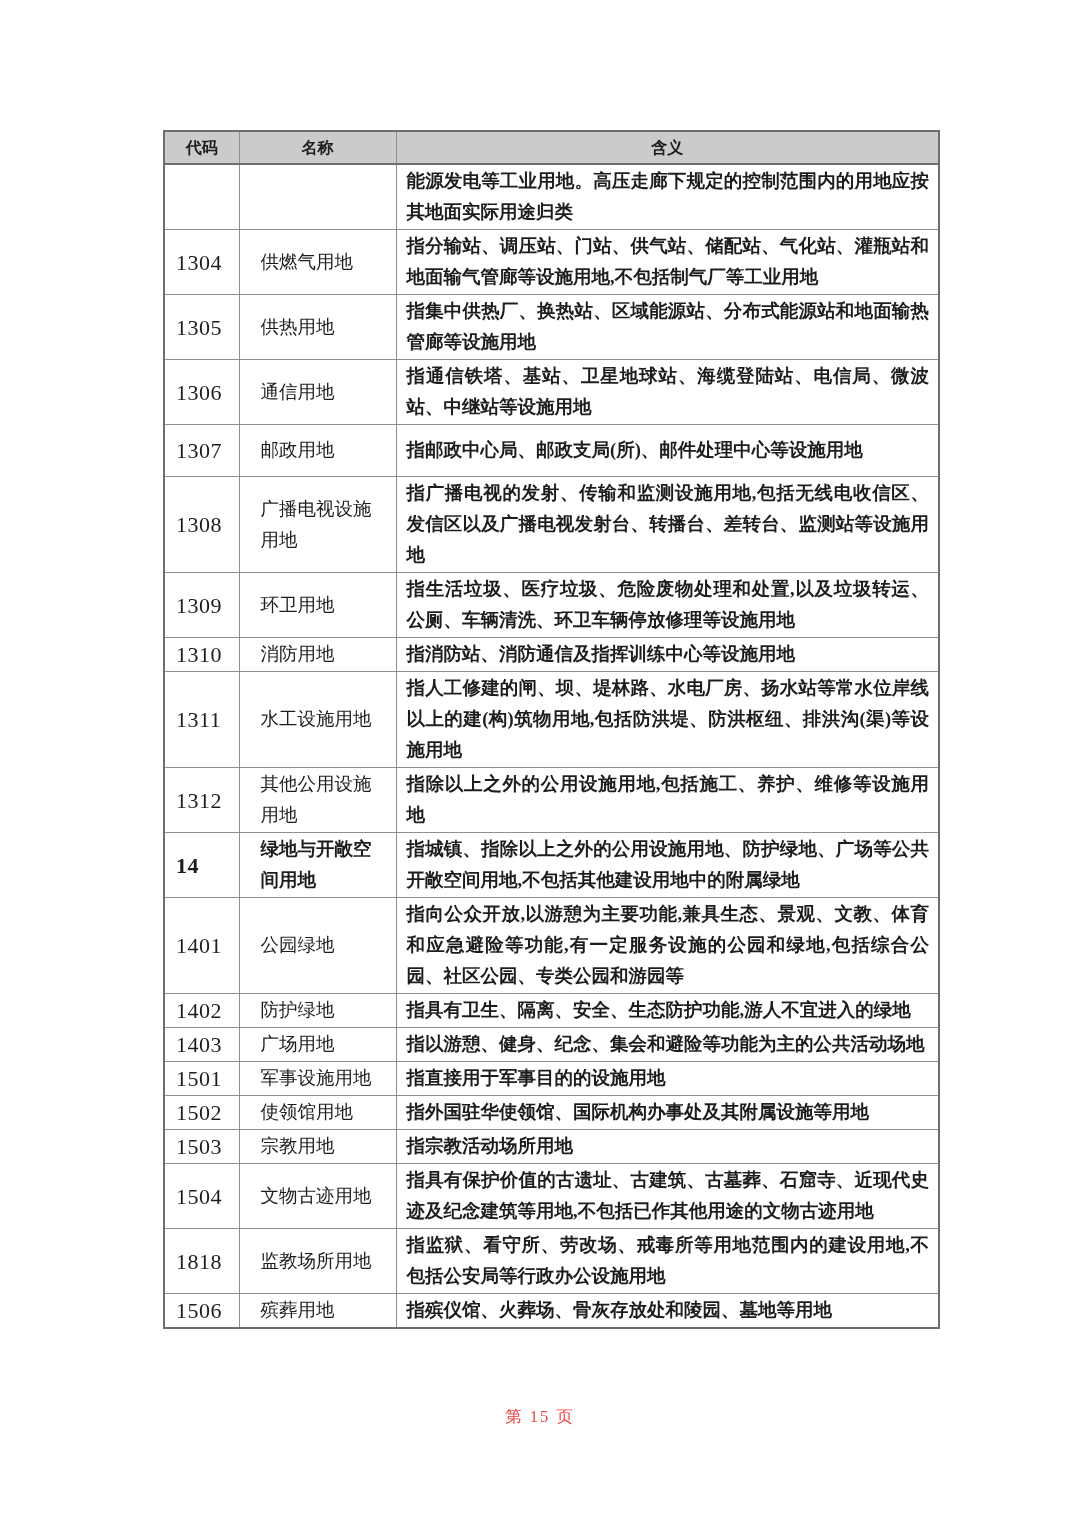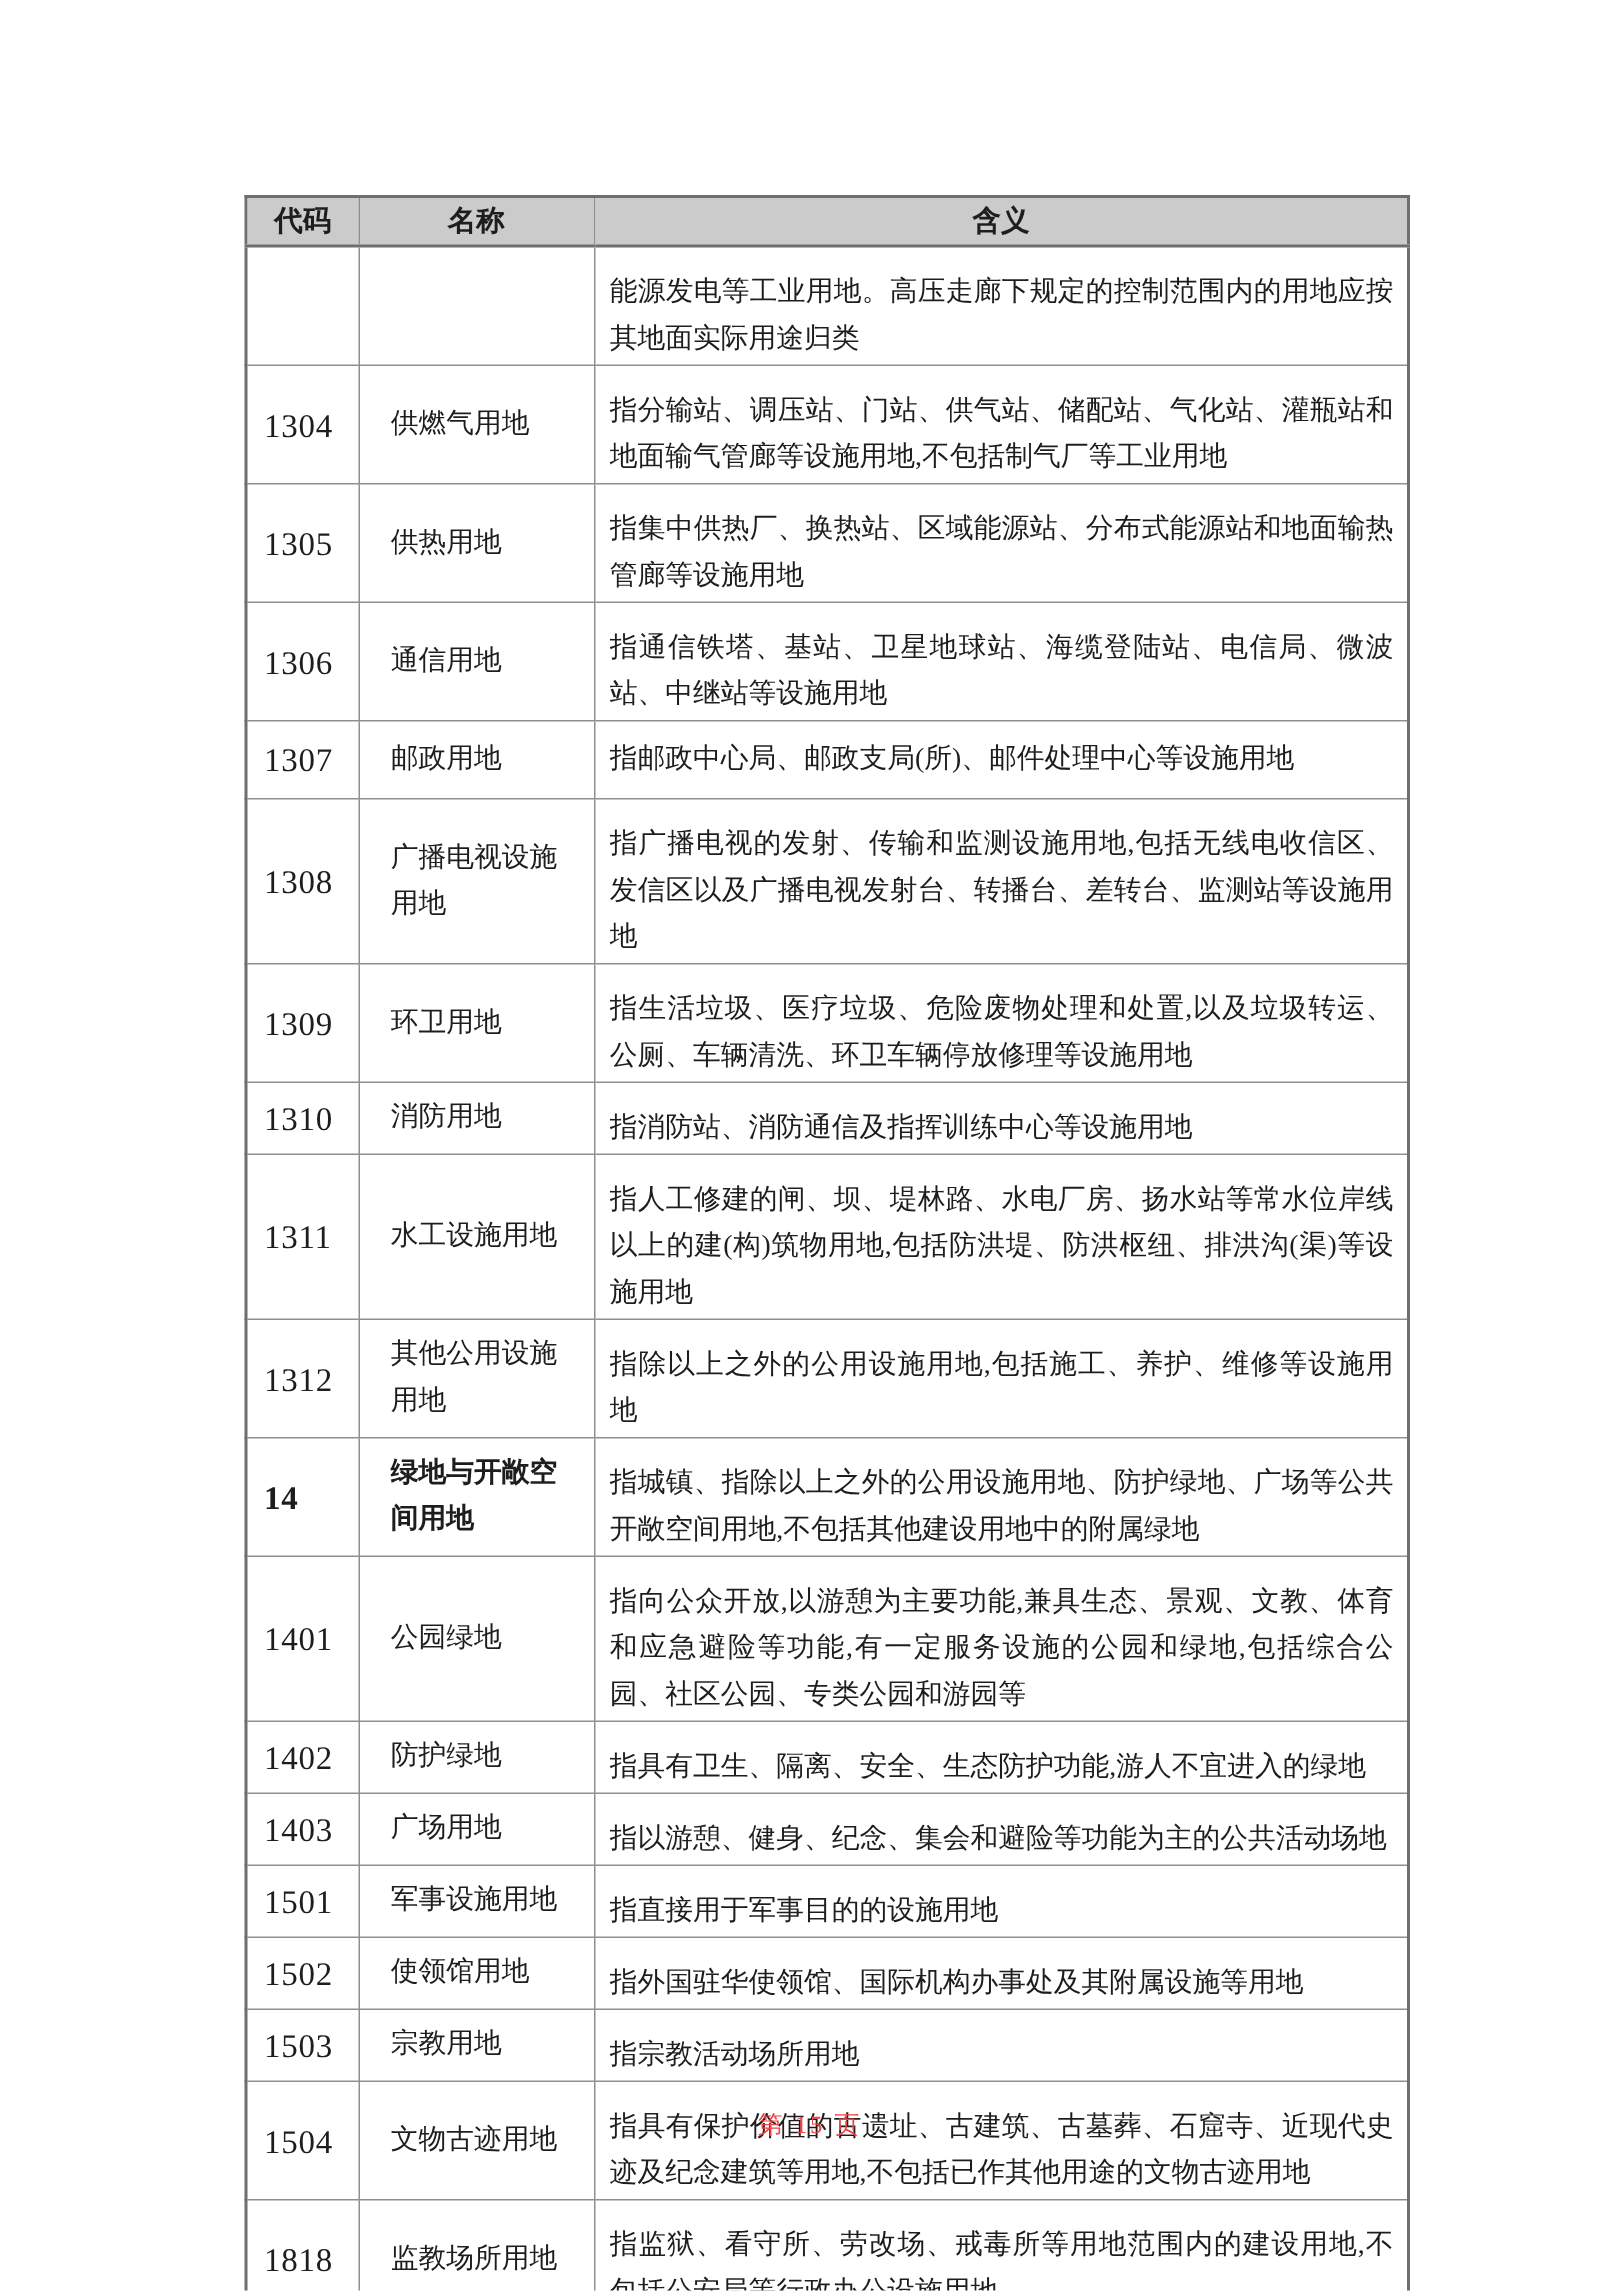--- a/index.html
+++ b/index.html
@@ -31,34 +31,35 @@
     padding: 0;
     vertical-align: middle;
     overflow: hidden;
   }
   .land-use thead th {
     background: #cbcbcb;
     border-bottom: 2px solid #6e6e6e;
     font-weight: 700;
     text-align: center;
     height: 33px;
-    font-size: 19px;
+    font-size: 16px;
   }
   .land-use td.code {
     padding: 1px 4px 1px 11px;
     font-size: 22px;
     letter-spacing: 0.5px;
   }
   .land-use td.name {
     padding: 1px 8px 1px 21px;
   }
   .land-use td.meaning {
-    padding: 15px 9px 1px 10px;
+    padding: 1px 9px 1px 10px;
     text-align: justify;
     text-justify: inter-ideograph;
+    font-weight: bold;
   }
   .land-use tr.emphasis td.code,
   .land-use tr.emphasis td.name {
     font-weight: 700;
   }
   .land-use tr.roomy td {
     padding-top: 10px;
     padding-bottom: 10px;
   }
   .footer {

